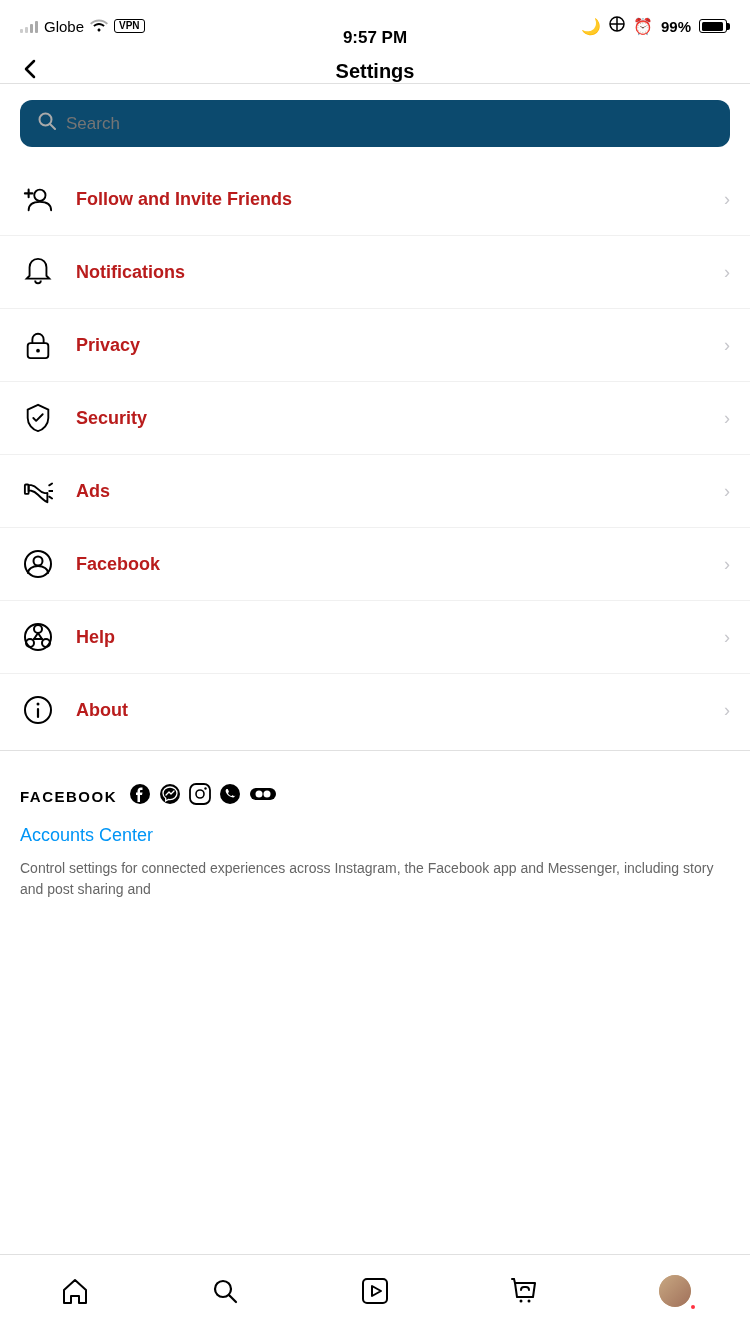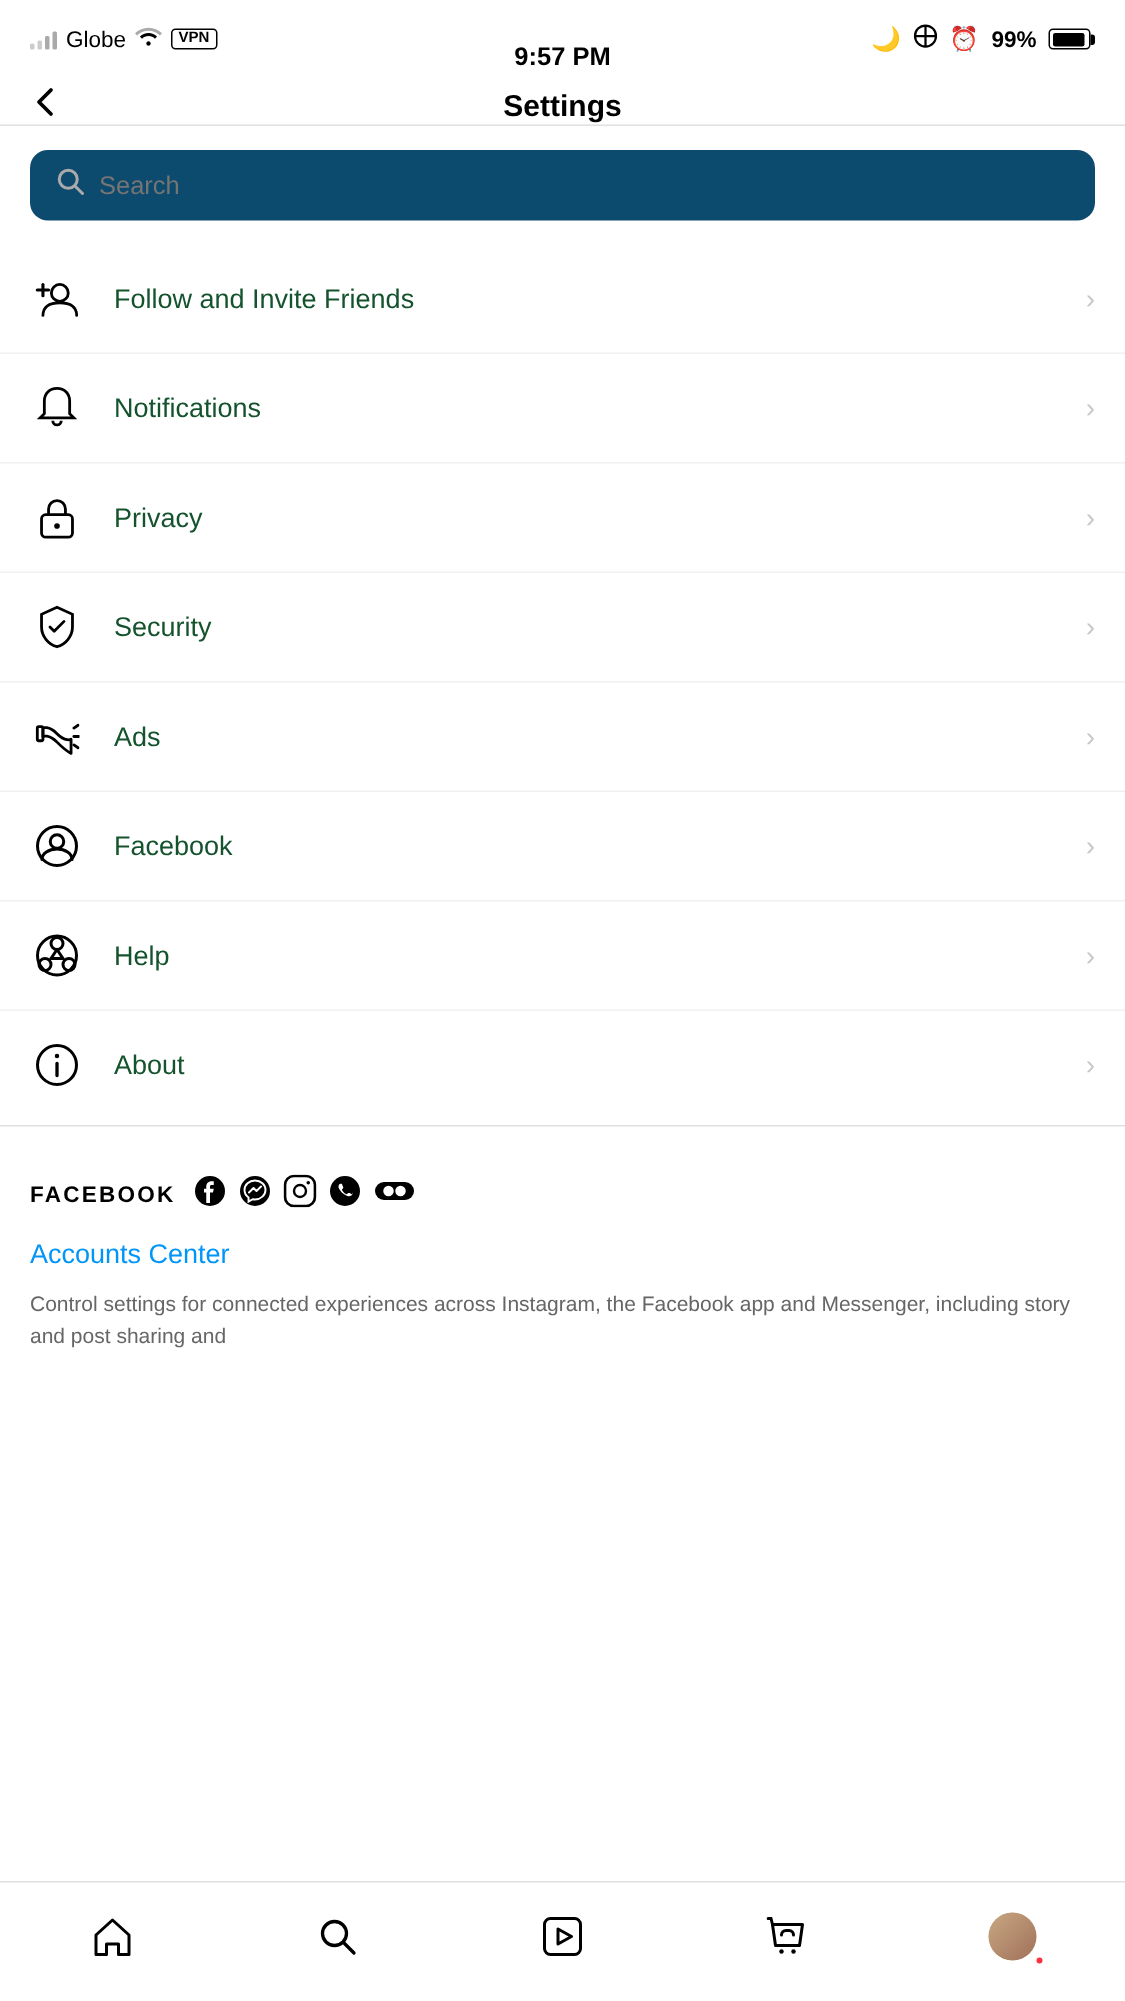--- a/index.html
+++ b/index.html
@@ -168,22 +168,22 @@
       justify-content: center;
       flex-shrink: 0;
     }
     .menu-icon svg {
       width: 30px;
       height: 30px;
     }
     .menu-label {
       flex: 1;
       font-size: 18px;
-      font-weight: 400;
-      color: #14532d;
+      font-weight: 700;
+      color: #b91c1c;
     }
     .menu-chevron {
       color: #c7c7cc;
       font-size: 18px;
     }
 
     
     .section-divider {
       height: 1px;
       background: #e0e0e0;

